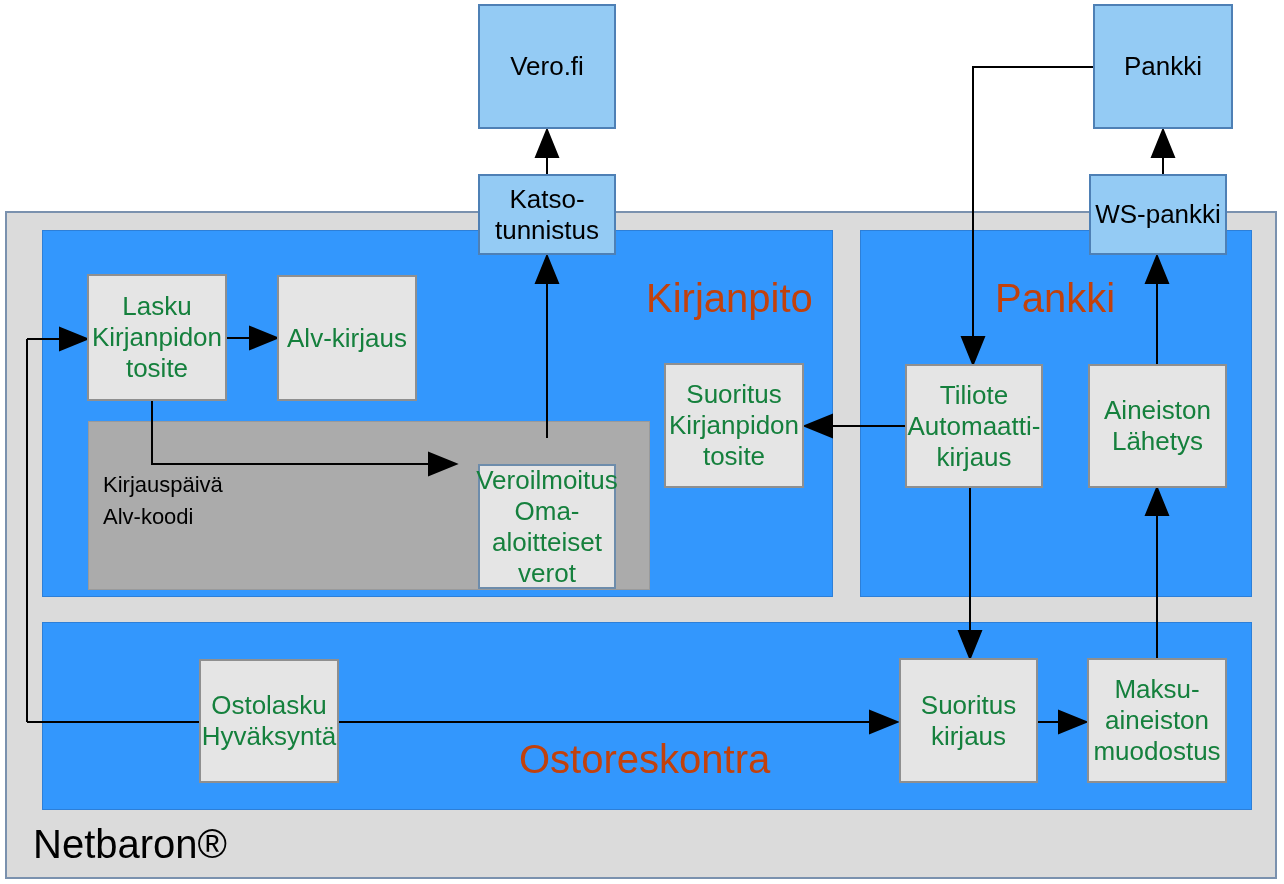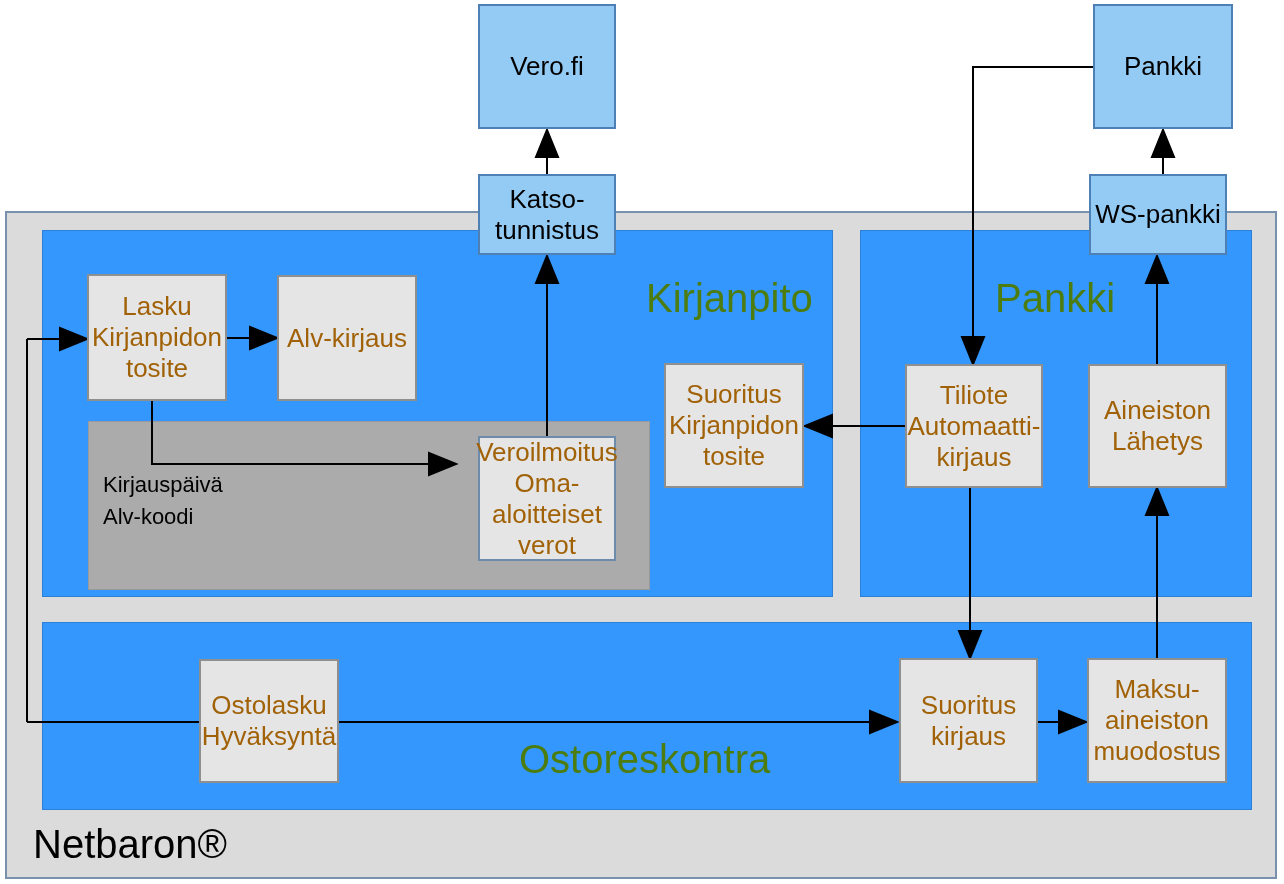--- a/index.html
+++ b/index.html
@@ -25,43 +25,43 @@
     background:#ababab;border:1px solid #9a9a9a;box-sizing:border-box;
   }
   
   svg.connectors{position:absolute;left:0;top:0;z-index:3;}
   
   .node{
     position:absolute;background:#e5e5e5;border:2px solid #8f8f8f;box-sizing:border-box;
     display:flex;align-items:center;justify-content:center;z-index:5;
   }
   .node .lbl{
-    white-space:pre-line;text-align:center;font-size:26px;line-height:31px;color:#a16207;
+    white-space:pre-line;text-align:center;font-size:26px;line-height:31px;color:#15803d;
   }
   #node-lasku{left:87px;top:274px;width:140px;height:127px;}
   #node-alv{left:277px;top:275px;width:140px;height:126px;}
-  #node-veroilmoitus{left:478px;top:436px;width:138px;height:125px;border-color:#6d8cab;}
+  #node-veroilmoitus{left:478px;top:464px;width:138px;height:125px;border-color:#6d8cab;}
   #node-suoritus{left:664px;top:363px;width:140px;height:125px;}
   #node-tiliote{left:905px;top:364px;width:138px;height:124px;}
   #node-aineiston{left:1088px;top:364px;width:139px;height:124px;}
   #node-ostolasku{left:199px;top:659px;width:140px;height:124px;}
   #node-reskontra{left:899px;top:658px;width:139px;height:125px;}
   #node-maksu{left:1087px;top:658px;width:140px;height:125px;}
   
   .ext{
     position:absolute;background:#94cbf4;border:2px solid #4e80b5;box-sizing:border-box;
     display:flex;align-items:center;justify-content:center;z-index:6;
   }
   .ext .lbl{white-space:pre-line;text-align:center;font-size:26px;line-height:31px;color:#000;}
   #ext-verofi{left:478px;top:4px;width:138px;height:125px;align-items:center;}
   #ext-katso{left:478px;top:174px;width:138px;height:81px;}
   #ext-pankki{left:1093px;top:4px;width:140px;height:125px;}
   #ext-wspankki{left:1089px;top:174px;width:138px;height:81px;}
   
-  .heading{position:absolute;font-size:40px;color:#4d7c0f;z-index:4;white-space:nowrap;}
+  .heading{position:absolute;font-size:40px;color:#c2410c;z-index:4;white-space:nowrap;}
   #heading-kirjanpito{left:646px;top:276px;}
   #heading-pankki{left:995px;top:276px;}
   #heading-ostoreskontra{left:519px;top:737px;}
   .platform-label{position:absolute;left:33px;top:822px;font-size:40px;color:#000;z-index:4;}
   .subregion-label{
     position:absolute;left:103px;top:469px;font-size:22px;line-height:32px;
     white-space:pre-line;color:#000;z-index:4;
   }
 </style>
 </head>

